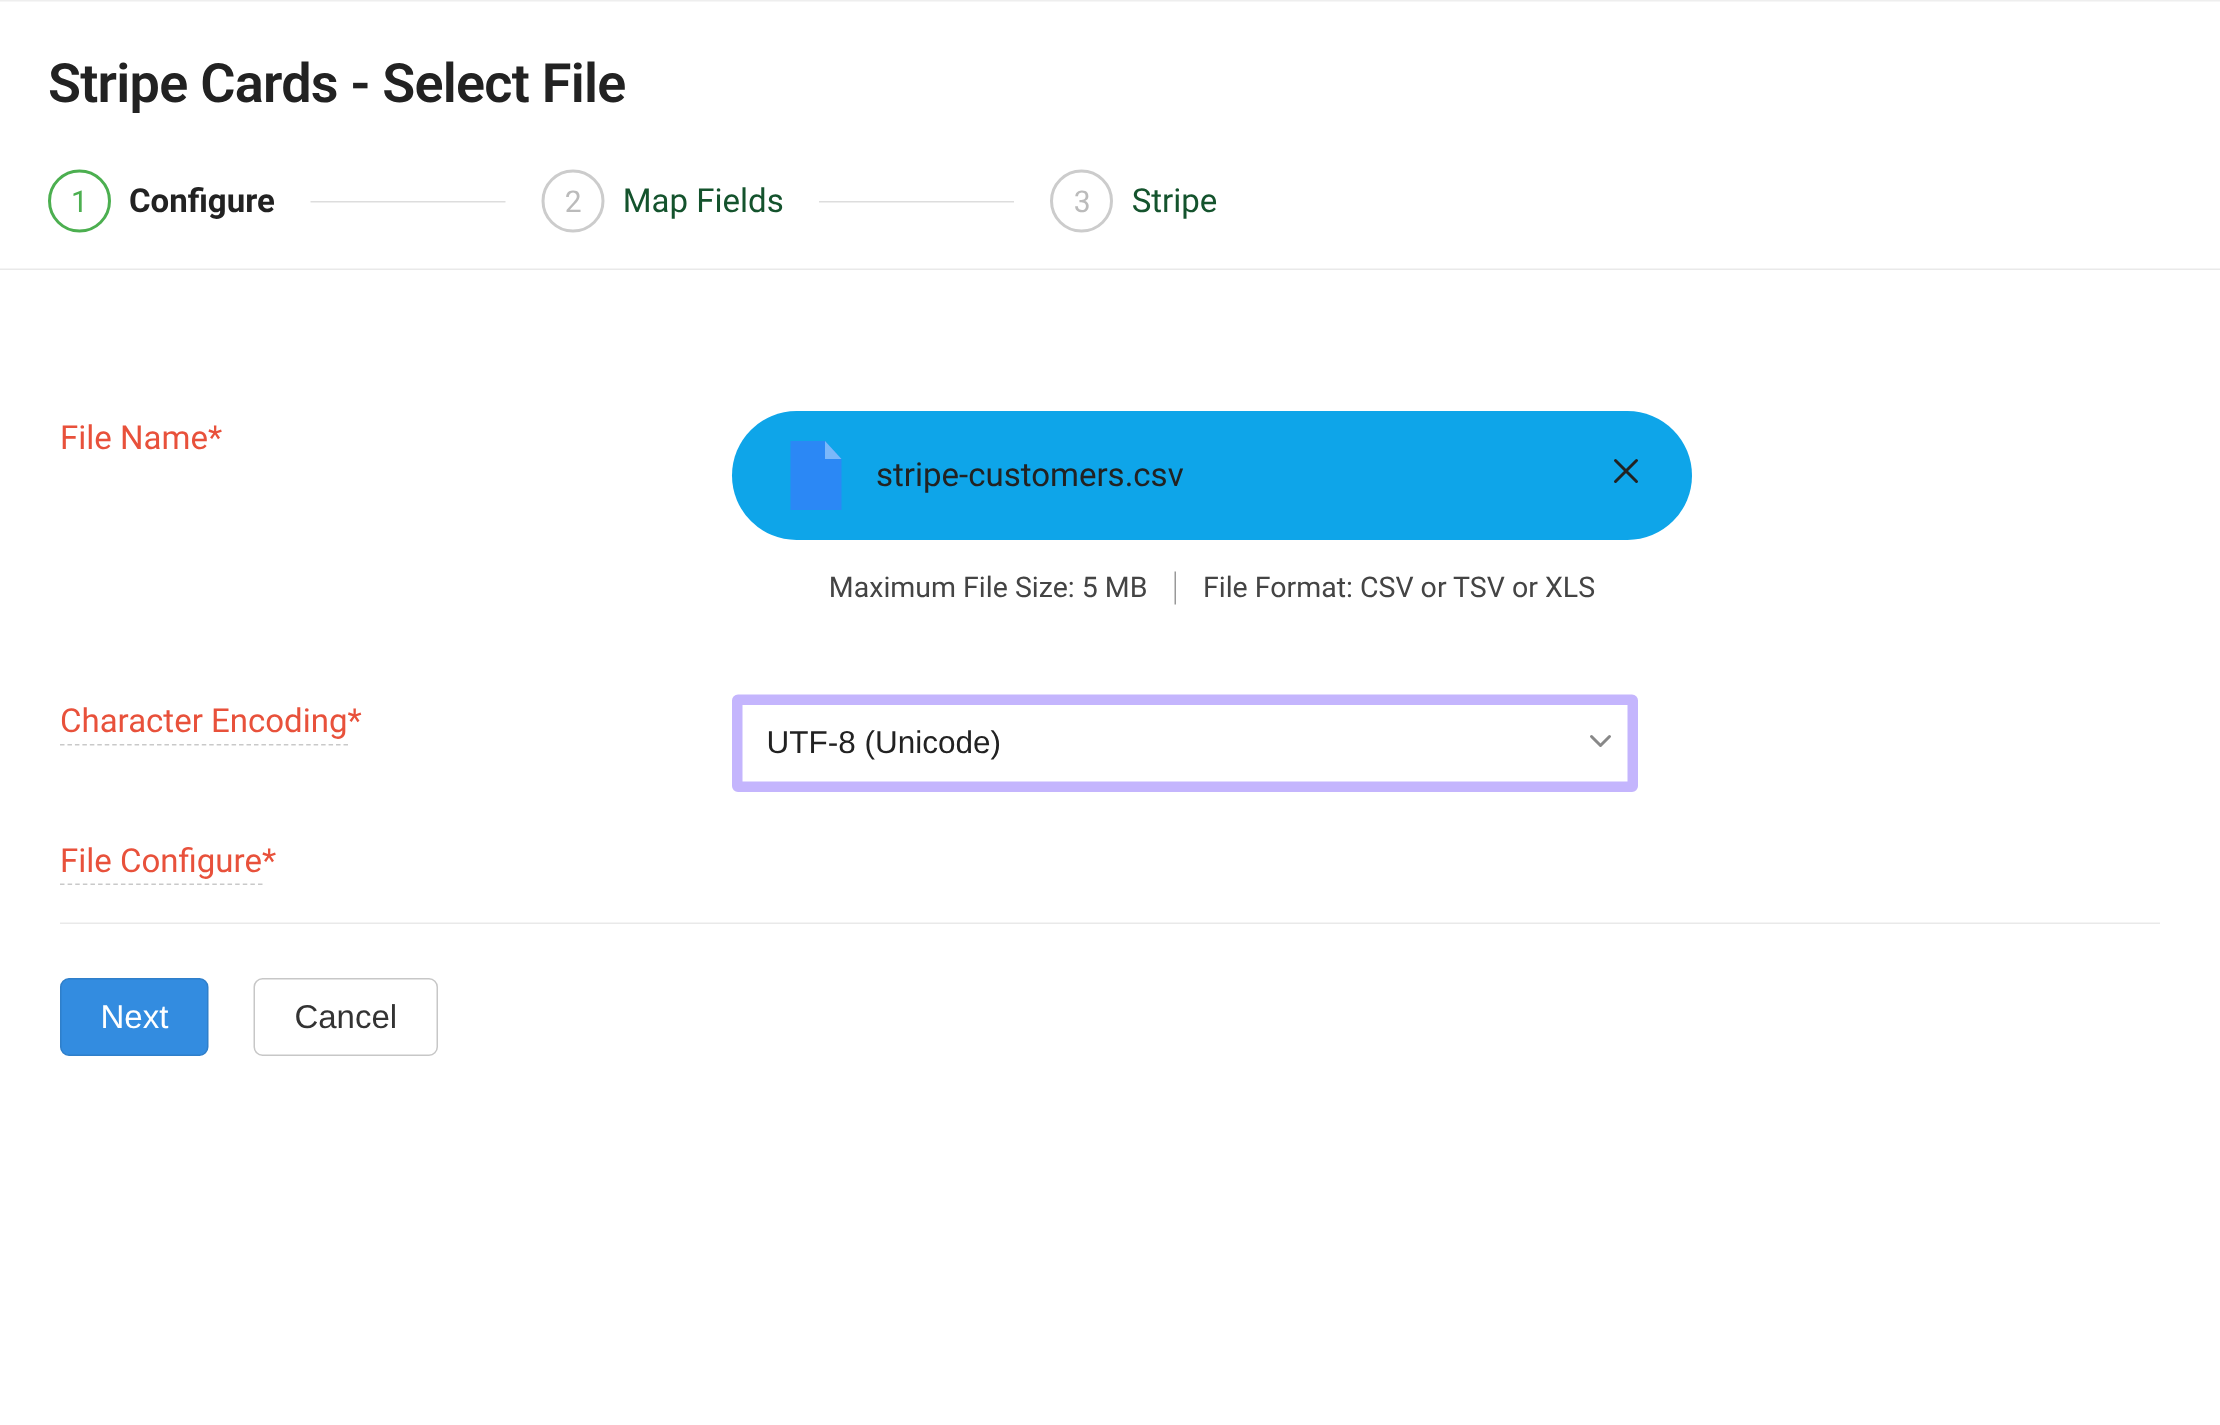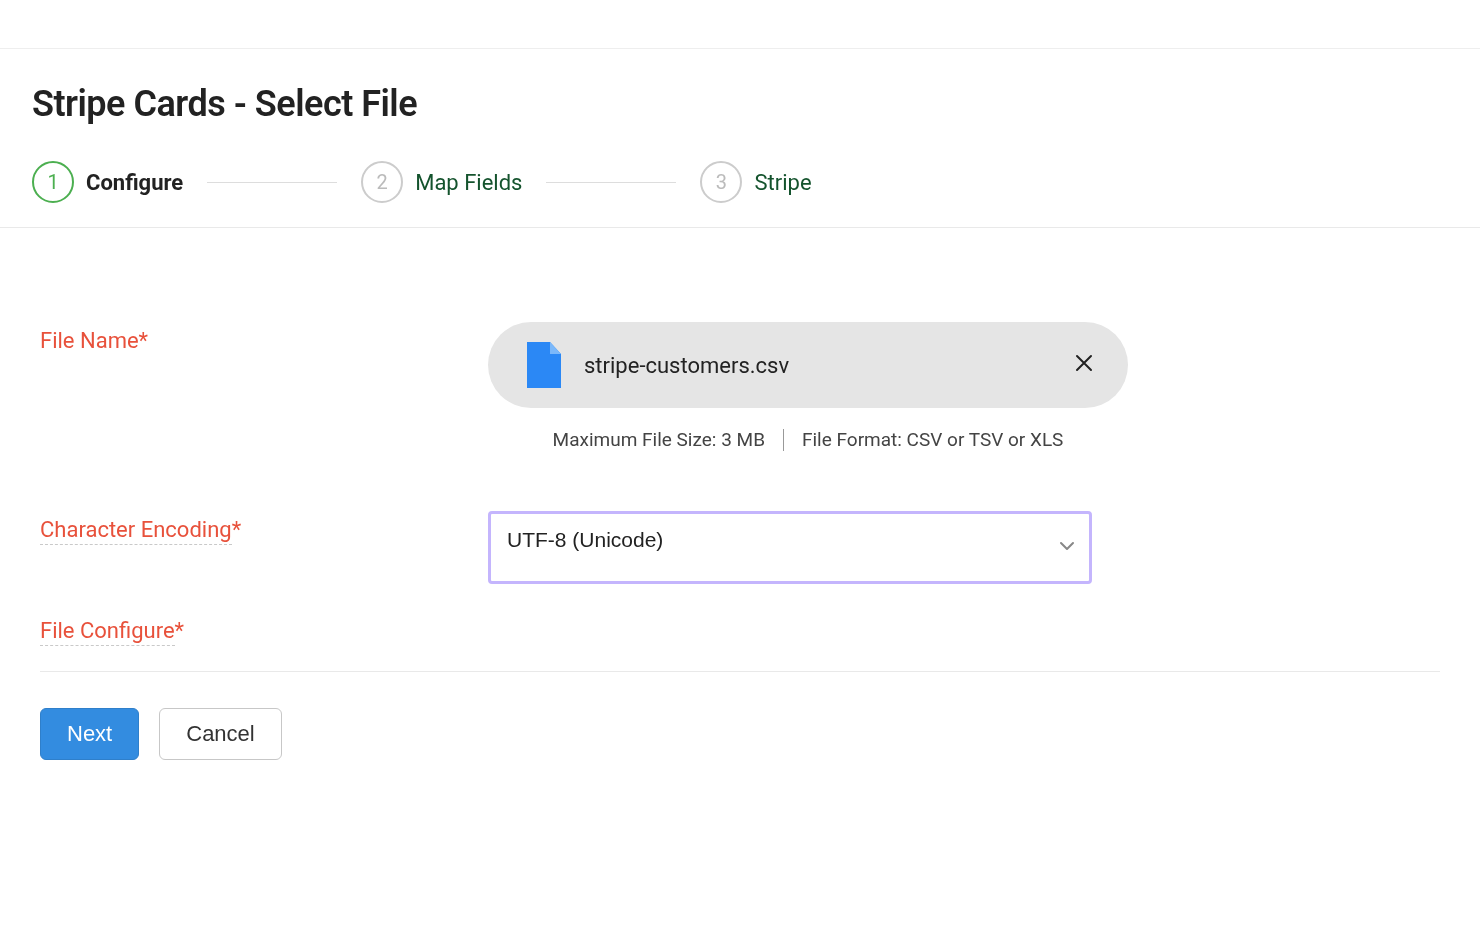--- a/index.html
+++ b/index.html
@@ -7,21 +7,20 @@
     margin: 0;
     font-family: -apple-system, BlinkMacSystemFont, "Segoe UI", Roboto, Helvetica, Arial, sans-serif;
     background: #fff;
     color: #222;
     width: 1480px;
     height: 950px;
   }
   .page {
     padding: 0;
     border-top: 1px solid #eee;
-    margin-top: 48px;
   }
   .header {
     padding: 34px 32px 24px 32px;
   }
   h1 {
     margin: 0 0 36px 0;
     font-size: 36px;
     font-weight: 600;
     color: #222;
     letter-spacing: -0.5px;
@@ -92,21 +91,21 @@
     border-bottom: 1px dashed #c9c9c9;
     padding-bottom: 2px;
   }
   .form-control {
     flex: 1;
     max-width: 640px;
   }
   .file-chip {
     display: flex;
     align-items: center;
-    background: #e5e5e5;
+    background: #0ea5e9;
     border-radius: 50px;
     padding: 20px 28px 20px 36px;
     width: 640px;
     position: relative;
     justify-content: center;
   }
   .file-icon {
     width: 40px;
     height: 46px;
   }
@@ -144,23 +143,23 @@
     width: 1px;
     height: 22px;
     background: #999;
   }
   .select {
     position: relative;
     width: 604px;
   }
   .select select {
     width: 100%;
-    padding: 14px 44px 30px 16px;
+    padding: 14px 44px 14px 16px;
     font-size: 21px;
-    border: 3px solid #c4b5fd;
+    border: 7px solid #c4b5fd;
     border-radius: 4px;
     background: #fff;
     appearance: none;
     -webkit-appearance: none;
     color: #222;
     cursor: pointer;
   }
   .select .chev {
     position: absolute;
     right: 16px;
@@ -169,21 +168,21 @@
     pointer-events: none;
     color: #888;
   }
   .footer-rule {
     height: 1px;
     background: #e9e9e9;
     margin: 20px 40px 0 40px;
   }
   .actions {
     display: flex;
-    gap: 20px;
+    gap: 30px;
     padding: 36px 40px;
   }
   .btn {
     font-size: 22px;
     padding: 12px 26px;
     border-radius: 6px;
     cursor: pointer;
     border: 1px solid transparent;
   }
   .btn-primary {
@@ -239,21 +238,21 @@
           <span class="file-name">stripe-customers.csv</span>
           <button class="file-remove" aria-label="Remove file">
             <span>
               <svg width="18" height="18" viewBox="0 0 18 18">
                   <path d="M2 2 L16 16 M16 2 L2 16" stroke="#222" stroke-width="2" stroke-linecap="round"></path>
                 </svg>
             </span>
           </button>
         </div>
         <div class="file-hint">
-          <span>Maximum File Size: 3 MB</span>
+          <span>Maximum File Size: 5 MB</span>
           <span class="vdiv"></span>
           <span>File Format: CSV or TSV or XLS</span>
         </div>
       </div>
     </div>
 
     <div class="form-row tight">
       <div class="form-label dotted">
         <span class="under">Character Encoding</span><span>*</span>
       </div>

